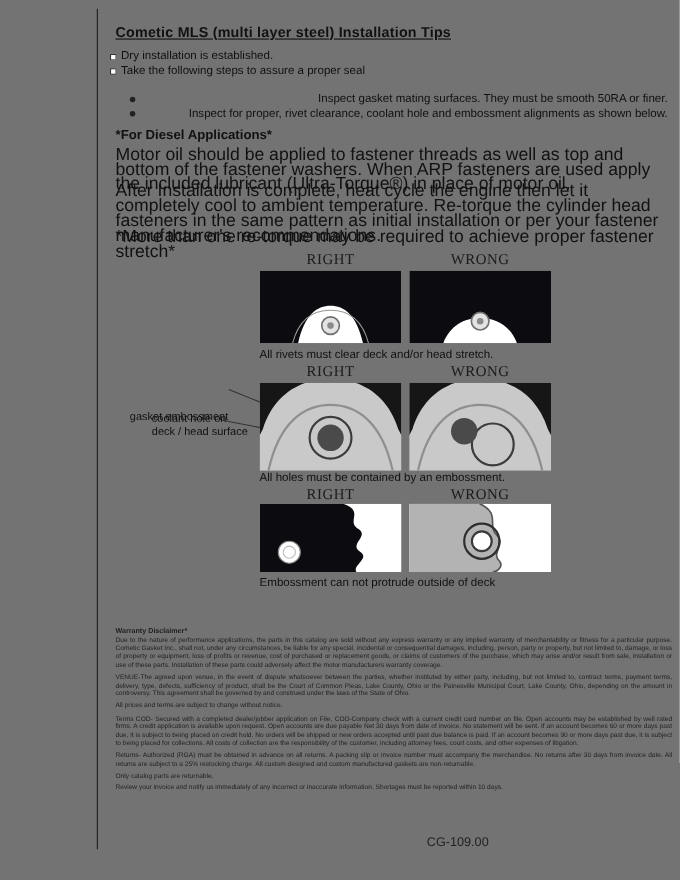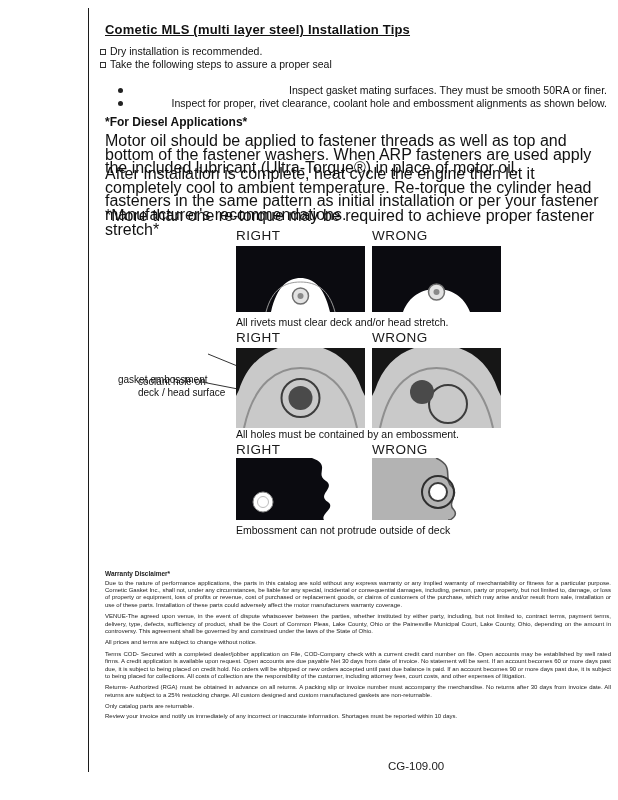--- a/index.html
+++ b/index.html
@@ -1,18 +1,18 @@
 <!DOCTYPE html>
 <html><head>
 <meta charset="utf-8">
 <style>
   html,body { margin:0; padding:0; background:#e8e8e8; }
   .page {
     position:relative; width:618px; height:800px; margin:0 auto;
-    background:#ffffff; overflow:hidden;
+    background:#737373; overflow:hidden;
     font-family:"Liberation Sans", sans-serif; color:#111;
   }
   .vline { position:absolute; left:88px; top:8px; width:1px; height:764px; background:#1c1c1c; }
 
   .title {
     position:absolute; left:105px; top:22px; font-size:13px; font-weight:bold;
     text-decoration:underline; letter-spacing:0.2px;
   }
 
   .bullets { position:absolute; left:99px; top:45px; width:505px; font-size:10.5px; line-height:13px; }
@@ -21,21 +21,21 @@
   .subbullets { position:absolute; left:117px; top:84px; width:490px; font-size:10.5px; line-height:13px; }
   .sli { position:relative; padding-left:11px;text-align:right; }
   .sli::before { content:""; position:absolute; left:1px; top:4px; width:5px; height:5px; border-radius:50%; background:#222; }
 
   .diesel-h { position:absolute; left:105px; top:115px; font-size:12px; font-weight:bold; }
   .para { position:absolute; left:105px; width:508px; font-size:16px; line-height:13.5px; }
   .p1 { top:134px; }
   .p2 { top:167px; }
   .p3 { top:209px; }
 
-  .col-label { position:absolute; width:129px; text-align:left; font-size:13.5px; letter-spacing:0.5px; color:#1a1a1a; }
+  .col-label { position:absolute; width:129px; text-align:center; font-size:13.5px; letter-spacing:0.5px; color:#1a1a1a;font-family:Liberation Serif, serif; }
   .colL { left:236px; } .colR { left:372px; }
   .lbl-r1 { top:228px; } .lbl-r2 { top:330px; } .lbl-r3 { top:442px; }
 
   .diag { position:absolute; width:129px; }
   .img-r1 { top:246px; height:66px; }
   .img-r2 { top:348px; height:80px; }
   .img-r3 { top:458px; height:62px; }
   .diag svg { display:block; width:100%; height:100%; }
 
   .caption { position:absolute; left:236px; font-size:10.5px; color:#111; }
@@ -58,21 +58,21 @@
 </head>
 <body>
 
 <div class="page">
 
   <div class="vline"></div>
 
   <div class="title">Cometic MLS (multi layer steel) Installation Tips</div>
 
   <div class="bullets">
-    <div class="li">Dry installation is recommended.</div>
+    <div class="li">Dry installation is established.</div>
     <div class="li">Take the following steps to assure a proper seal</div>
   </div>
 
   <div class="subbullets">
     <div class="sli">Inspect gasket mating surfaces.  They must be smooth 50RA or finer.</div>
     <div class="sli">Inspect for proper, rivet clearance, coolant hole and embossment alignments as shown below.</div>
   </div>
 
   <div class="diesel-h">*For Diesel Applications*</div>
   <div class="para p1">Motor oil should be applied to fastener threads as well as top and bottom of the fastener washers. When ARP fasteners are used apply the included lubricant (Ultra-Torque®) in place of motor oil.</div>

